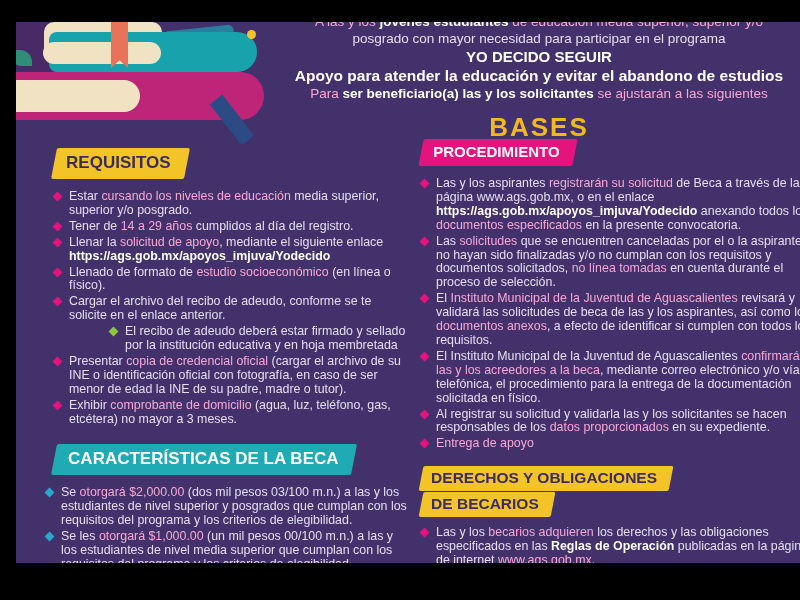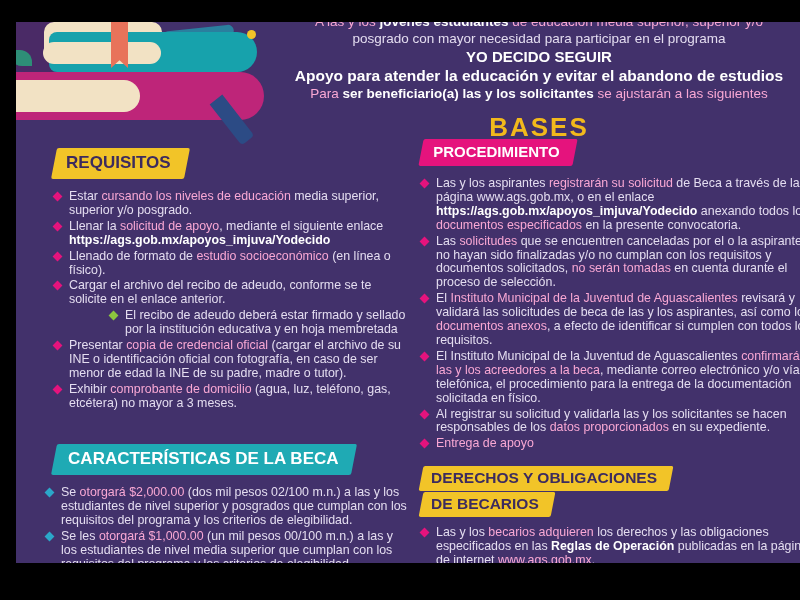--- a/index.html
+++ b/index.html
@@ -106,20 +106,24 @@
       <div class="chip chip-yellow">
         <span>REQUISITOS</span>
       </div>
       <div class="list">
           <div class="li">
             <span class="dia dia-pink"></span>
             <span class="li-tx"><span class="seg-n">Estar </span><span class="seg-g">cursando los niveles de educación</span><span class="seg-n"> media superior, superior y/o posgrado.</span></span>
           </div>
           <div class="li">
             <span class="dia dia-pink"></span>
+            <span class="li-tx"><span class="seg-n">Tener de </span><span class="seg-g">14 a 29 años</span><span class="seg-n"> cumplidos al día del registro.</span></span>
+          </div>
+          <div class="li">
+            <span class="dia dia-pink"></span>
             <span class="li-tx"><span class="seg-n">Llenar la </span><span class="seg-g">solicitud de apoyo</span><span class="seg-n">, mediante el siguiente enlace </span><span class="seg-w">https://ags.gob.mx/apoyos_imjuva/Yodecido</span></span>
           </div>
           <div class="li">
             <span class="dia dia-pink"></span>
             <span class="li-tx"><span class="seg-n">Llenado de formato de </span><span class="seg-g">estudio socioeconómico</span><span class="seg-n"> (en línea o físico).</span></span>
           </div>
           <div class="li">
             <span class="dia dia-pink"></span>
             <span class="li-tx"><span class="seg-n">Cargar el archivo del recibo de adeudo, conforme se te solicite en el enlace anterior.</span></span>
           </div>
@@ -138,41 +142,41 @@
         </div>
     </div>
 
     <div class="sec" id="sec-caracteristicas">
       <div class="chip chip-teal">
         <span>CARACTERÍSTICAS DE LA BECA</span>
       </div>
       <div class="list">
           <div class="li">
             <span class="dia dia-blue"></span>
-            <span class="li-tx"><span class="seg-n">Se </span><span class="seg-g">otorgará $2,000.00</span><span class="seg-n"> (dos mil pesos 02/100 m.n.) a las y los estudiantes de nivel superior y posgrados que cumplan con los requisitos del programa y los criterios de elegibilidad.</span></span>
+            <span class="li-tx"><span class="seg-n">Se </span><span class="seg-g">otorgará $2,000.00</span><span class="seg-n"> (dos mil pesos 03/100 m.n.) a las y los estudiantes de nivel superior y posgrados que cumplan con los requisitos del programa y los criterios de elegibilidad.</span></span>
           </div>
           <div class="li">
             <span class="dia dia-blue"></span>
             <span class="li-tx"><span class="seg-n">Se les </span><span class="seg-g">otorgará $1,000.00</span><span class="seg-n"> (un mil pesos 00/100 m.n.) a las y los estudiantes de nivel media superior que cumplan con los requisitos del programa y los criterios de elegibilidad.</span></span>
           </div>
         </div>
     </div>
 
     <div class="sec" id="sec-procedimiento">
       <div class="chip chip-pink">
         <span>PROCEDIMIENTO</span>
       </div>
       <div class="list">
           <div class="li">
             <span class="dia dia-pink"></span>
             <span class="li-tx"><span class="seg-n">Las y los aspirantes </span><span class="seg-g">registrarán su solicitud</span><span class="seg-n"> de Beca a través de la página www.ags.gob.mx, o en el enlace </span><span class="seg-w">https://ags.gob.mx/apoyos_imjuva/Yodecido</span><span class="seg-n"> anexando todos los </span><span class="seg-g">documentos especificados</span><span class="seg-n"> en la presente convocatoria.</span></span>
           </div>
           <div class="li">
             <span class="dia dia-pink"></span>
-            <span class="li-tx"><span class="seg-n">Las </span><span class="seg-g">solicitudes</span><span class="seg-n"> que se encuentren canceladas por el o la aspirante, no hayan sido finalizadas y/o no cumplan con los requisitos y documentos solicitados, </span><span class="seg-g">no serán tomadas</span><span class="seg-n"> en cuenta durante el proceso de selección.</span></span>
+            <span class="li-tx"><span class="seg-n">Las </span><span class="seg-g">solicitudes</span><span class="seg-n"> que se encuentren canceladas por el o la aspirante, no hayan sido finalizadas y/o no cumplan con los requisitos y documentos solicitados, </span><span class="seg-g">no línea tomadas</span><span class="seg-n"> en cuenta durante el proceso de selección.</span></span>
           </div>
           <div class="li">
             <span class="dia dia-pink"></span>
             <span class="li-tx"><span class="seg-n">El </span><span class="seg-g">Instituto Municipal de la Juventud de Aguascalientes</span><span class="seg-n"> revisará y validará las solicitudes de beca de las y los aspirantes, así como los </span><span class="seg-g">documentos anexos</span><span class="seg-n">, a efecto de identificar si cumplen con todos los requisitos.</span></span>
           </div>
           <div class="li">
             <span class="dia dia-pink"></span>
             <span class="li-tx"><span class="seg-n">El Instituto Municipal de la Juventud de Aguascalientes </span><span class="seg-g">confirmará a las y los acreedores a la beca</span><span class="seg-n">, mediante correo electrónico y/o vía telefónica, el procedimiento para la entrega de la documentación solicitada en físico.</span></span>
           </div>
           <div class="li">

